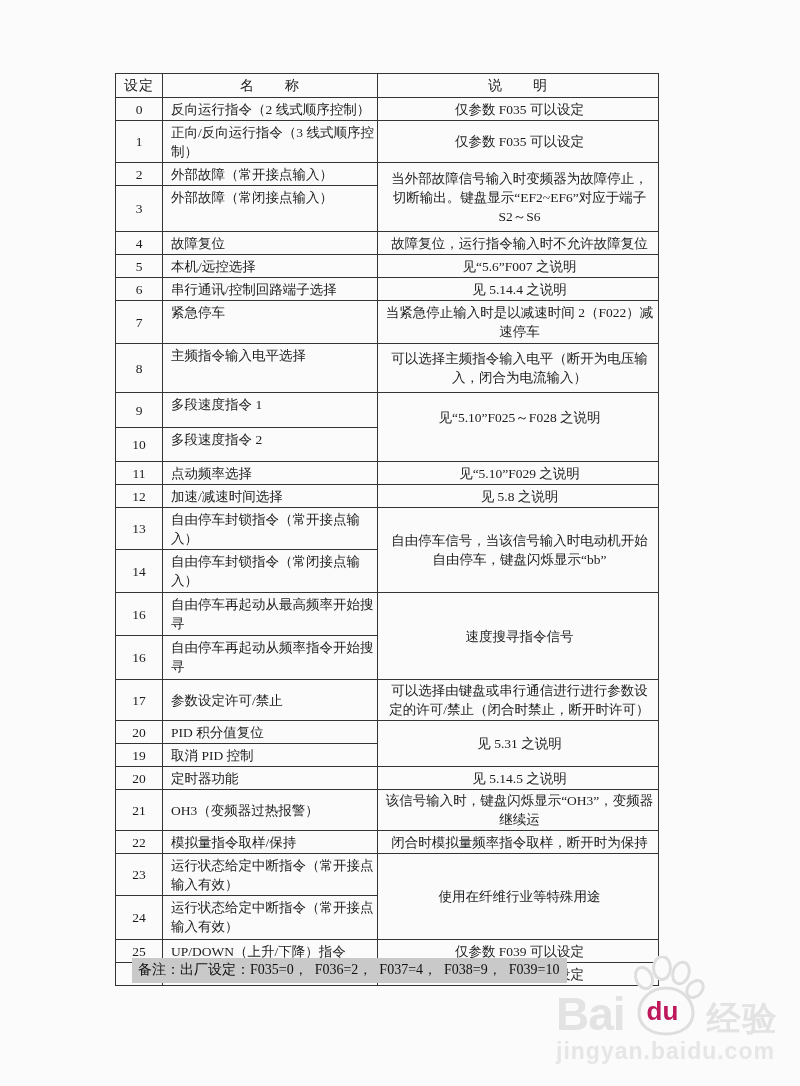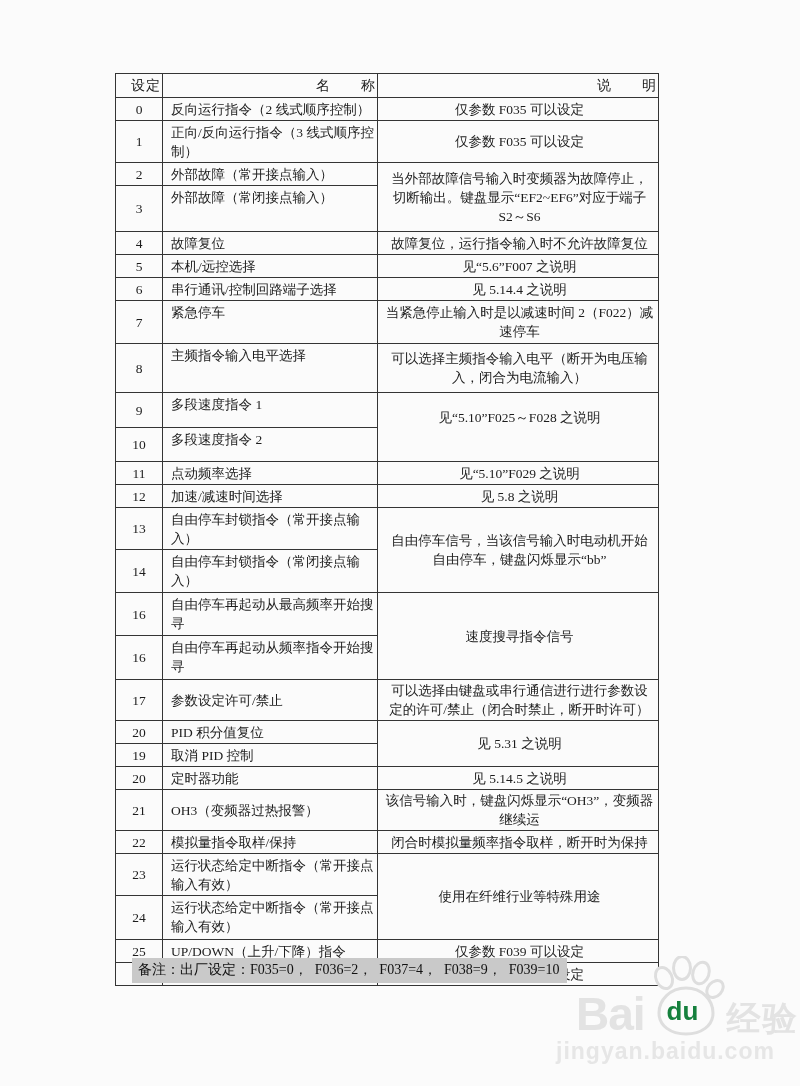--- a/index.html
+++ b/index.html
@@ -17,21 +17,21 @@
     border-collapse:collapse;table-layout:fixed;
     font-size:13.5px;color:#1c1c1c;
   }
   table.func td,table.func th{
     border:1px solid #343434;
     overflow:hidden;
     font-weight:normal;
     line-height:19px;
   }
   th.c-no,th.c-name,th.c-desc{
-    text-align:right;font-size:14px;letter-spacing:1px;
+    text-align:center;font-size:14px;letter-spacing:1px;
     vertical-align:middle;
     margin-top:18px;
   }
   td.c-no{text-align:center;vertical-align:middle;padding:0 2px;}
   td.c-name{text-align:left;vertical-align:top;padding:2px 3px 1px 8px;}
   td.c-name.v-mid{vertical-align:middle;}
   td.c-desc{text-align:center;vertical-align:middle;padding:1px 4px 1px 7px;}
   td.c-desc.v-top{vertical-align:top;padding-top:15px;}
   .note-line{
     position:absolute;left:115px;top:958px;
@@ -43,31 +43,31 @@
     padding:3px 8px 4px 6px;white-space:pre-wrap;line-height:18px;
   }
   .page-number{
     position:absolute;left:0;top:996px;width:800px;
     text-align:center;font-size:13px;color:#333;
   }
   .watermark{
     position:absolute;left:556px;top:960px;width:244px;
     color:#e2e2e2;user-select:none;
   }
-  .wm-row{display:flex;align-items:flex-end;height:76px;margin-left:20px;}
+  .wm-row{display:flex;align-items:flex-end;height:76px;}
   .wm-bai{
     font-family:"Liberation Sans","DejaVu Sans",sans-serif;
     font-weight:bold;font-size:46px;line-height:44px;color:#e3e3e3;
     letter-spacing:-1px;
   }
   .wm-du-wrap{position:relative;width:78px;height:80px;margin-left:2px;}
   .wm-du{
     position:absolute;left:20px;top:40px;
     font-family:"Liberation Sans","DejaVu Sans",sans-serif;
-    font-weight:bold;font-size:26px;color:#15803d;
+    font-weight:bold;font-size:26px;color:#be185d;
   }
   .wm-cn{
     font-family:"Liberation Sans","DejaVu Sans",sans-serif;
     font-weight:bold;font-size:34px;line-height:36px;color:#e3e3e3;
     letter-spacing:2px;margin-left:2px;
   }
   .wm-site{
     font-family:"Liberation Sans","DejaVu Sans",sans-serif;
     font-weight:bold;font-size:23px;color:#e6e6e6;
     letter-spacing:1px;margin-top:2px;

